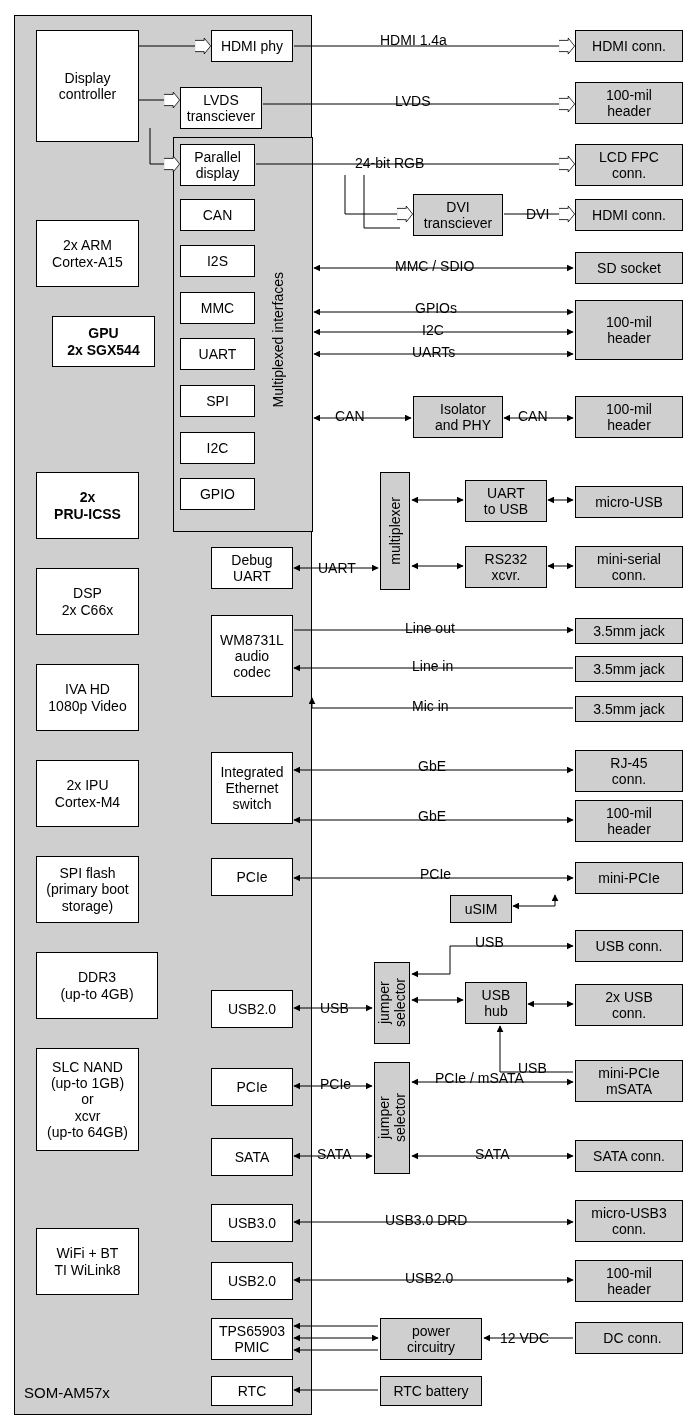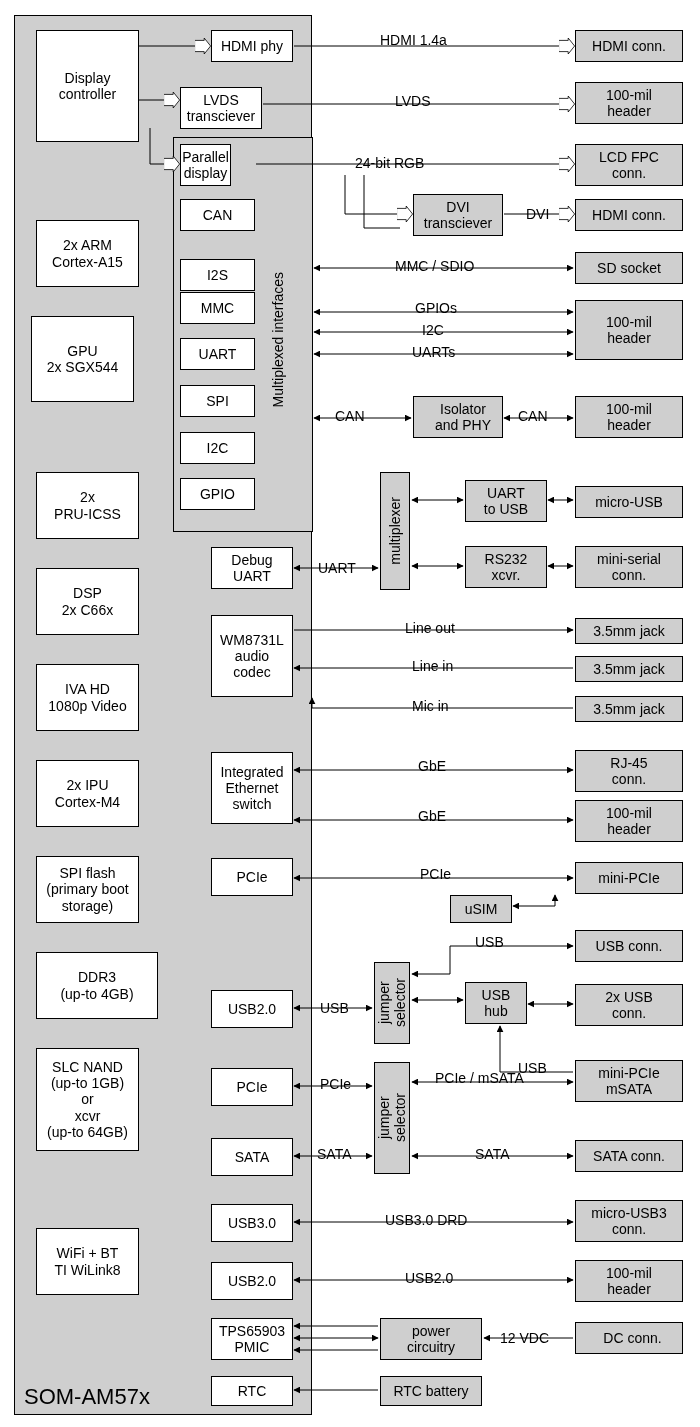--- a/index.html
+++ b/index.html
@@ -25,21 +25,21 @@
     line-height: 1.15;
     padding: 2px 4px;
     white-space: pre-line;
   }
   .white-box { background: #fff; }
   .grey-box  { background: #cfcfcf; }
   .som-box   { background: #cfcfcf; }
 
   .som-label {
     position: absolute;
-    font-size: 22px;
+    font-size: 15px;
   }
   .vtext {
     writing-mode: vertical-rl;
     transform: rotate(180deg);
     text-align: center;
   }
   svg.overlay {
     position: absolute;
     left: 0; top: 0;
     width: 700px; height: 1427px;
@@ -75,23 +75,23 @@
 
   <div class="mux-group" style="left:173px; top:137px; width:140px; height:395px;"></div>
   <div class="mux-label-box" style="left:262px; top:205px; width:32px; height:270px;">
     <span class="vtext">Multiplexed interfaces</span>
   </div>
 
   <div class="box white-box" style="left:36px; top:30px; width:103px; height:112px;">Display
 controller</div>
   <div class="box white-box" style="left:36px; top:220px; width:103px; height:67px;">2x ARM
 Cortex-A15</div>
-  <div class="box white-box" style="left:31px; top:316px; width:103px; height:86px;">GPU
+  <div class="box white-box" style="left:52px; top:316px; width:103px; height:51px;font-weight:bold;">GPU
 2x SGX544</div>
-  <div class="box white-box" style="left:36px; top:472px; width:103px; height:67px;">2x
+  <div class="box white-box" style="left:36px; top:472px; width:103px; height:67px;font-weight:bold;">2x
 PRU-ICSS</div>
   <div class="box white-box" style="left:36px; top:568px; width:103px; height:67px;">DSP
 2x C66x</div>
   <div class="box white-box" style="left:36px; top:664px; width:103px; height:67px;">IVA HD
 1080p Video</div>
   <div class="box white-box" style="left:36px; top:760px; width:103px; height:67px;">2x IPU
 Cortex-M4</div>
   <div class="box white-box" style="left:36px; top:856px; width:103px; height:67px;">SPI flash
 (primary boot
 storage)</div>
@@ -102,24 +102,24 @@
 or
 xcvr
 (up-to 64GB)</div>
   <div class="box white-box" style="left:36px; top:1228px; width:103px; height:67px;">WiFi + BT
 TI WiLink8</div>
 
   <div class="box white-box" style="left:211px; top:30px; width:82px; height:32px;">HDMI phy</div>
   <div class="box white-box" style="left:180px; top:87px; width:82px; height:42px;">LVDS
 transciever</div>
 
-  <div class="box white-box" style="left:180px; top:144px; width:51px; height:42px;">Parallel
+  <div class="box white-box" style="left:180px; top:144px; width:75px; height:42px;">Parallel
 display</div>
   <div class="box white-box" style="left:180px; top:199px; width:75px; height:32px;">CAN</div>
-  <div class="box white-box" style="left:180px; top:245px; width:75px; height:32px;margin-top:14px;">I2S</div>
+  <div class="box white-box" style="left:180px; top:245px; width:75px; height:32px;">I2S</div>
   <div class="box white-box" style="left:180px; top:292px; width:75px; height:32px;">MMC</div>
   <div class="box white-box" style="left:180px; top:338px; width:75px; height:32px;">UART</div>
   <div class="box white-box" style="left:180px; top:385px; width:75px; height:32px;">SPI</div>
   <div class="box white-box" style="left:180px; top:432px; width:75px; height:32px;">I2C</div>
   <div class="box white-box" style="left:180px; top:478px; width:75px; height:32px;">GPIO</div>
 
   <div class="box white-box" style="left:211px; top:547px; width:82px; height:42px;">Debug
 UART</div>
   <div class="box white-box" style="left:211px; top:615px; width:82px; height:82px;">WM8731L
 audio

